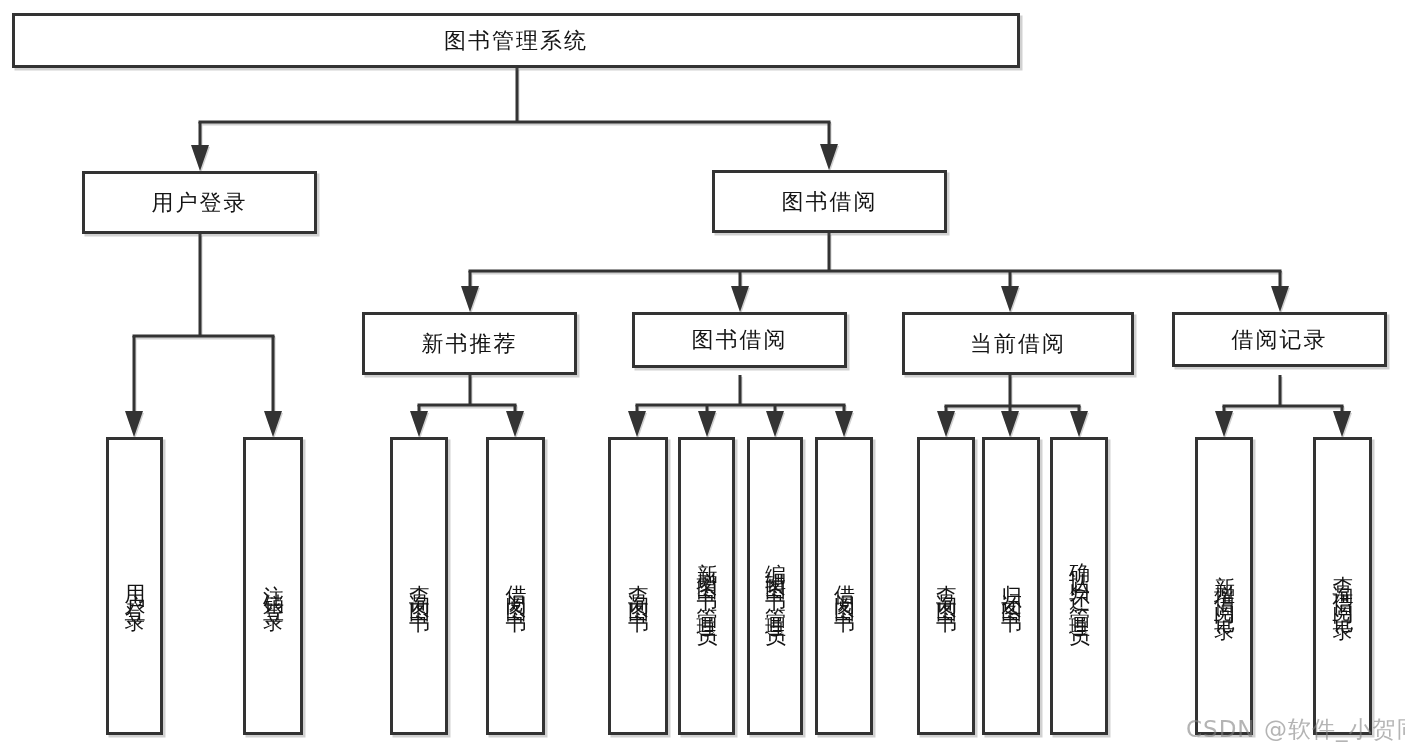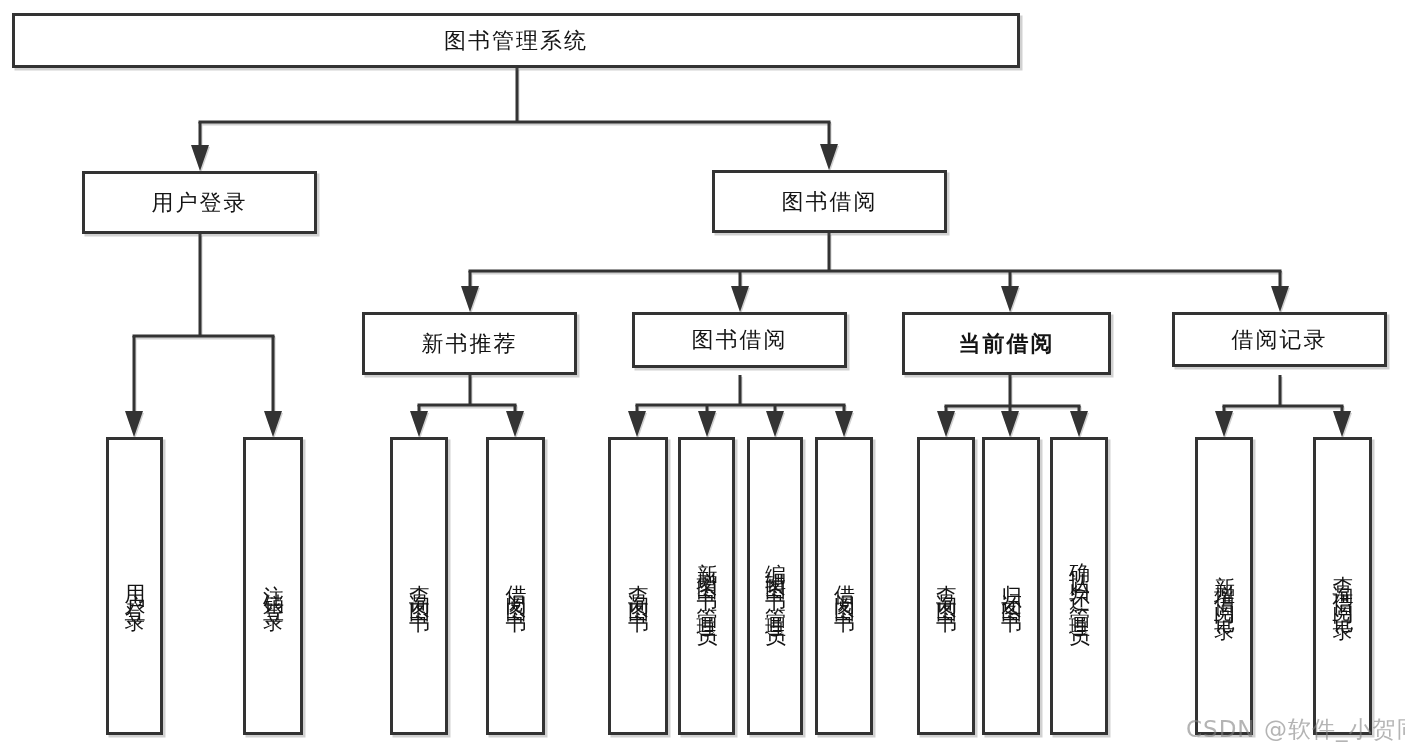--- a/index.html
+++ b/index.html
@@ -142,21 +142,21 @@
   <div class="node hnode" style="left:712px; top:170px; width:235px; height:63px;">
     <span>图书借阅</span>
   </div>
 
   <div class="node hnode" style="left:362px; top:312px; width:215px; height:63px;">
     <span>新书推荐</span>
   </div>
   <div class="node hnode" style="left:632px; top:312px; width:215px; height:56px;">
     <span>图书借阅</span>
   </div>
-  <div class="node hnode" style="left:902px; top:312px; width:209px; height:63px;font-weight:bold;">
+  <div class="node hnode" style="left:902px; top:312px; width:232px; height:63px;">
     <span>当前借阅</span>
   </div>
   <div class="node hnode" style="left:1172px; top:312px; width:215px; height:55px;">
     <span>借阅记录</span>
   </div>
 
   <div class="node vnode" style="left:106px; width:57px;">
     <span class="vtext">用户登录</span>
   </div>
   <div class="node vnode" style="left:243px; width:60px;">

